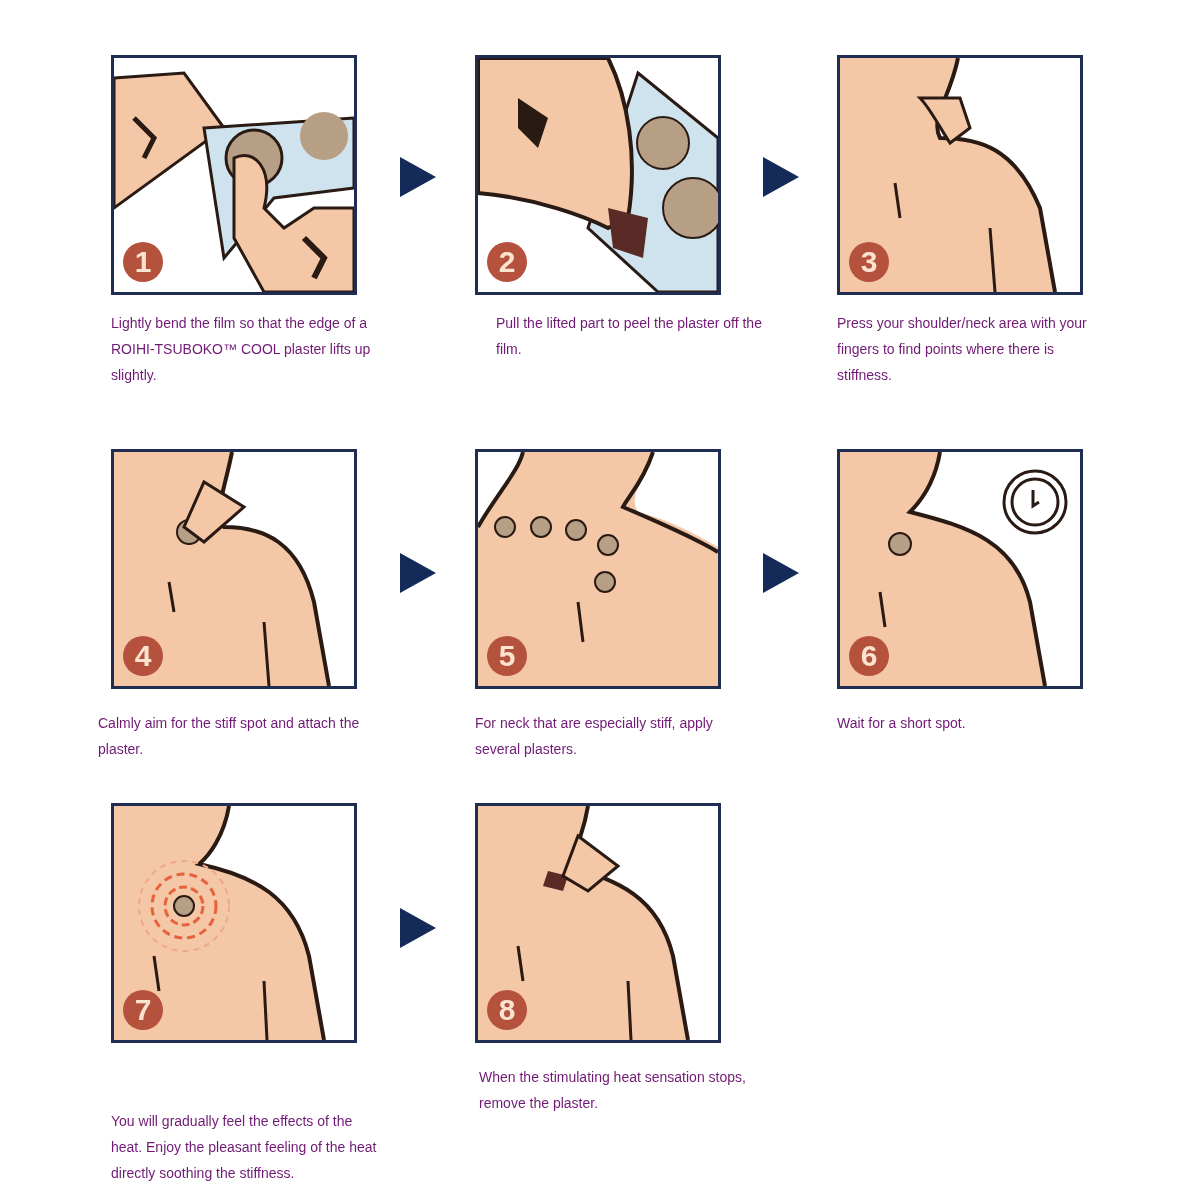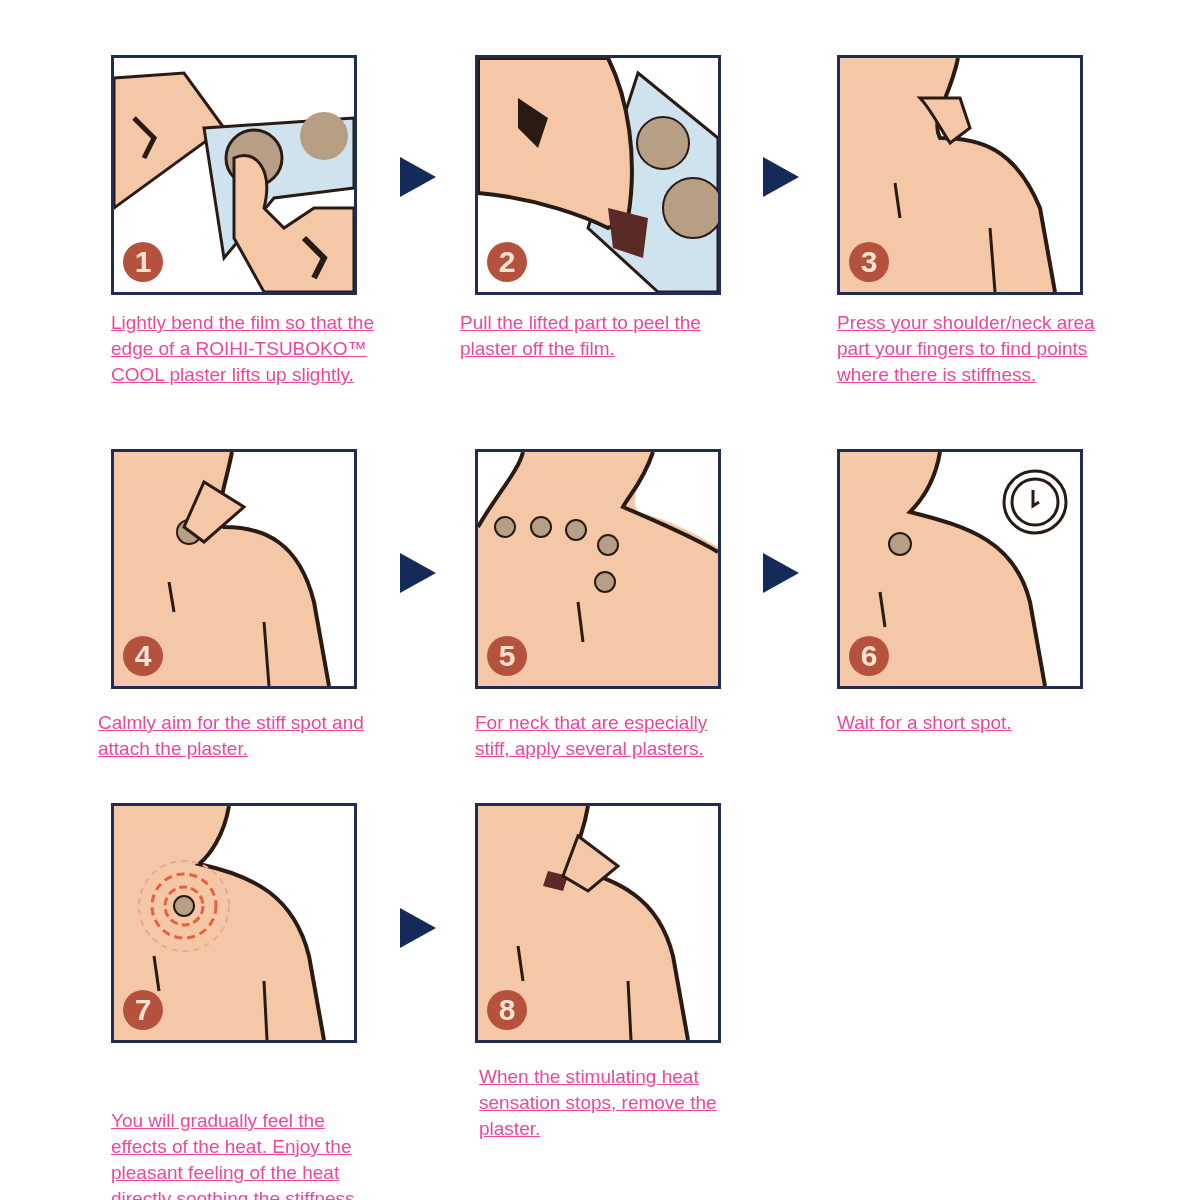--- a/index.html
+++ b/index.html
@@ -4,21 +4,21 @@
 <style>
   html, body { margin:0; padding:0; background:#ffffff; }
   body { width:1200px; height:1200px; position:relative; overflow:hidden;
          font-family:"Liberation Sans", sans-serif; }
   .panel { position:absolute; width:246px; height:240px; border:3px solid #1f2d52;
            background:#ffffff; overflow:hidden; box-sizing:border-box; }
   .panel svg { position:absolute; left:0; top:0; width:100%; height:100%; }
   .badge { position:absolute; left:9px; bottom:10px; width:40px; height:40px; border-radius:50%;
            background:#b5523d; color:#fbe3cf; font-weight:bold; font-size:30px;
            display:flex; align-items:center; justify-content:center; line-height:1; }
-  .caption { position:absolute; width:270px; font-size:19px; line-height:26px; color:#ec4899;text-decoration:underline; }
+  .caption { position:absolute; width:270px; font-size:14px; line-height:26px; color:#701a75; }
   .arrow { position:absolute; width:0; height:0; border-top:20px solid transparent;
            border-bottom:20px solid transparent; border-left:36px solid #142b59; }
 </style>
 </head>
 <body>
 
 <div class="panel" style="left:111px;top:55px;">
   <svg viewBox="0 0 240 234">
     <polygon points="0,20 70,15 110,70 0,150" fill="#f4c7a6" stroke="#2a1a14" stroke-width="3"></polygon>
     <polygon points="90,70 240,60 240,130 160,140 110,200" fill="#cfe3ee" stroke="#2a1a14" stroke-width="3"></polygon>
@@ -50,22 +50,22 @@
     <path d="M0,0 L118,0 C110,40 90,60 100,80 C140,80 175,90 200,150 L215,234 L0,234 Z" fill="#f4c7a6"></path>
     <path d="M118,0 C110,40 90,60 100,80 C140,80 175,90 200,150 L215,234" fill="none" stroke="#2a1a14" stroke-width="4"></path>
     <path d="M80,40 C90,50 100,70 110,85 L130,70 L120,40 Z" fill="#f4c7a6" stroke="#2a1a14" stroke-width="3"></path>
     <path d="M55,125 L60,160" stroke="#2a1a14" stroke-width="3"></path>
     <path d="M150,170 L155,234" stroke="#2a1a14" stroke-width="3"></path>
   </svg>
   <div class="badge">3</div>
 </div>
 
 <div class="caption" style="left:111px;top:310px;width:265px;">Lightly bend the film so that the edge of a ROIHI-TSUBOKO™ COOL plaster lifts up slightly.</div>
-<div class="caption" style="left:460px;top:310px;">Pull the lifted part to peel the plaster off the film.</div>
-<div class="caption" style="left:837px;top:310px;">Press your shoulder/neck area part your fingers to find points where there is stiffness.</div>
+<div class="caption" style="left:496px;top:310px;">Pull the lifted part to peel the plaster off the film.</div>
+<div class="caption" style="left:837px;top:310px;">Press your shoulder/neck area with your fingers to find points where there is stiffness.</div>
 
 <div class="panel" style="left:111px;top:449px;">
   <svg viewBox="0 0 240 234">
     <path d="M0,0 L118,0 C110,40 100,60 110,75 C150,75 185,90 200,150 L215,234 L0,234 Z" fill="#f4c7a6"></path>
     <path d="M118,0 C110,40 100,60 110,75 C150,75 185,90 200,150 L215,234" fill="none" stroke="#2a1a14" stroke-width="4"></path>
     <circle cx="75" cy="80" r="12" fill="#b69f84" stroke="#2a1a14" stroke-width="2"></circle>
     <path d="M70,75 L90,30 L130,55 L90,90 Z" fill="#f4c7a6" stroke="#2a1a14" stroke-width="3"></path>
     <path d="M55,130 L60,160" stroke="#2a1a14" stroke-width="3"></path>
     <path d="M150,170 L155,234" stroke="#2a1a14" stroke-width="3"></path>
   </svg>

